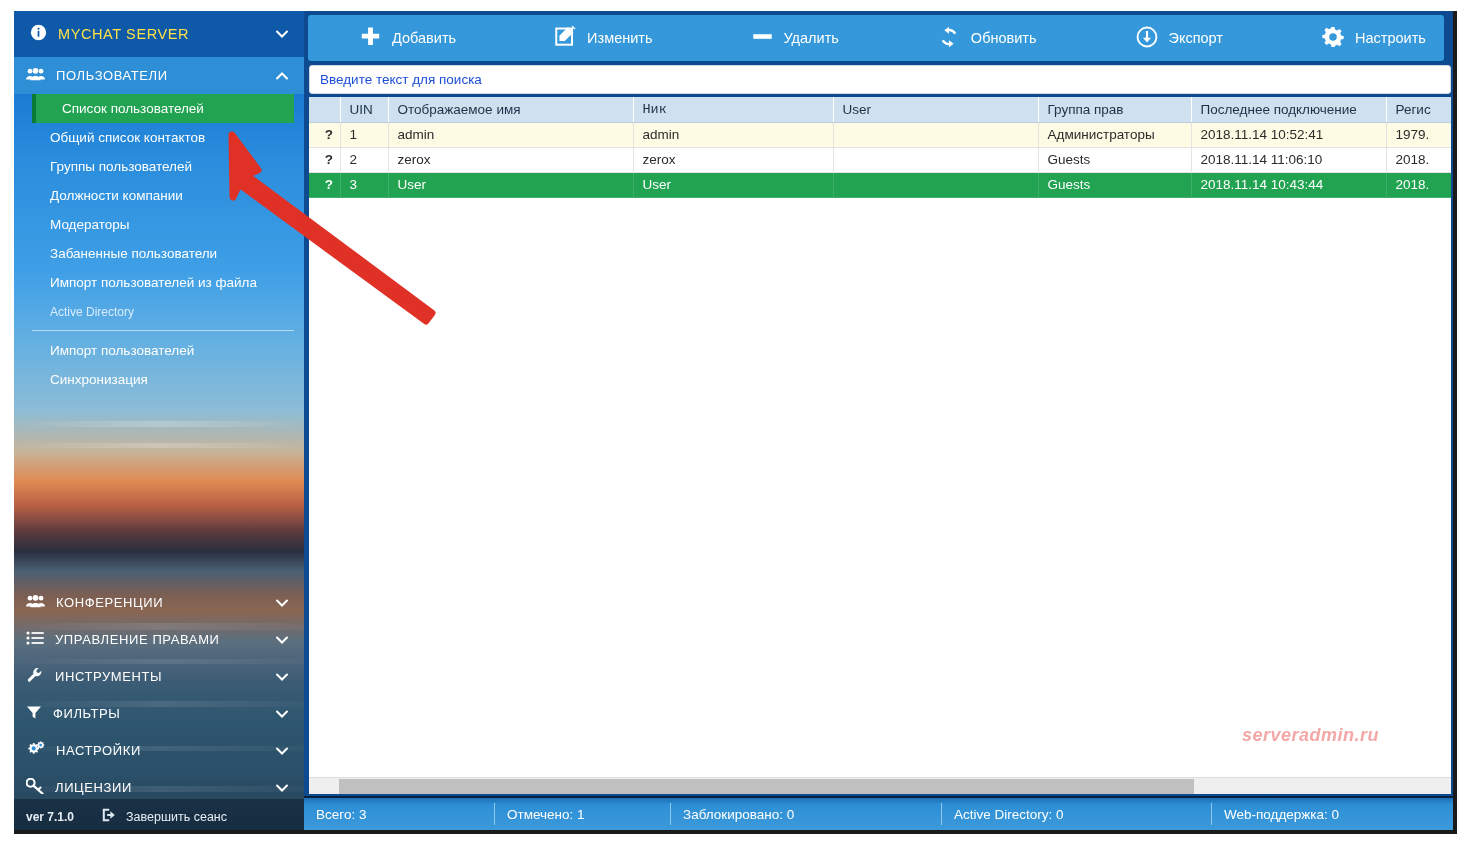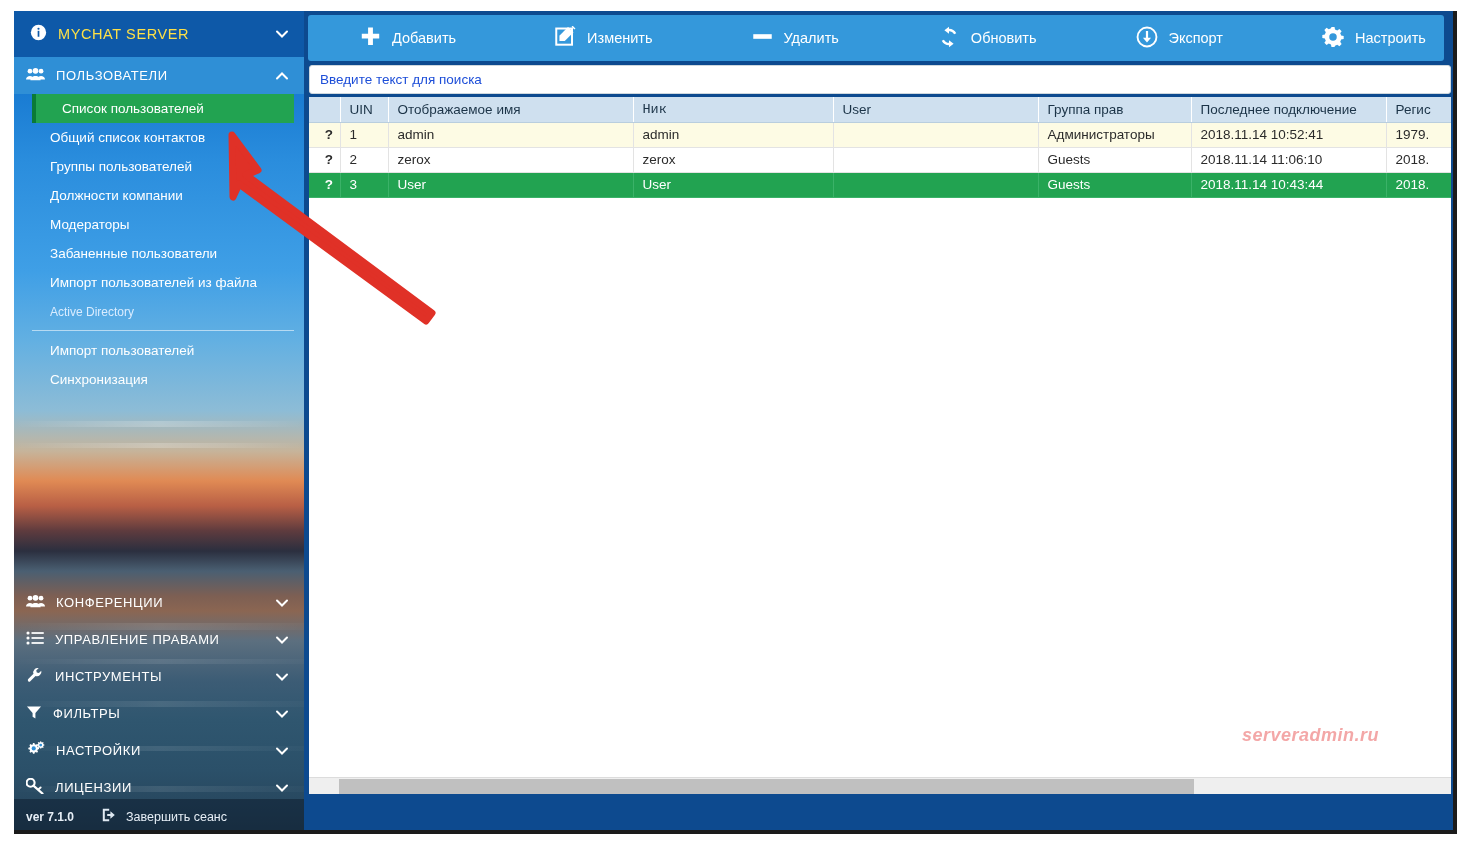--- a/index.html
+++ b/index.html
@@ -513,20 +513,27 @@
             </tr>
           </tbody>
         </table>
         <div id="watermark">serveradmin.ru</div>
       </div>
 
       <div id="hscroll">
         <div class="thumb"></div>
       </div>
 
+      <div id="statusbar">
+        <div class="st-cell" style="width:191px;">Всего: 3</div>
+        <div class="st-cell" style="width:176px;">Отмечено: 1</div>
+        <div class="st-cell" style="width:271px;">Заблокировано: 0</div>
+        <div class="st-cell" style="width:270px;">Active Directory: 0</div>
+        <div class="st-cell" style="border-right:none;">Web-поддержка: 0</div>
+      </div>
 
     </div>
   </div>
 
   <svg id="annot-arrow" viewBox="0 0 1463 841">
     <g>
       <path d="M232 135 L258 170 L246 175 L432 313 L426 321 L239 184 L233 197 Z" fill="#e03127" stroke="#e03127" stroke-width="7" stroke-linejoin="round"></path>
     </g>
   </svg>
 </div>

